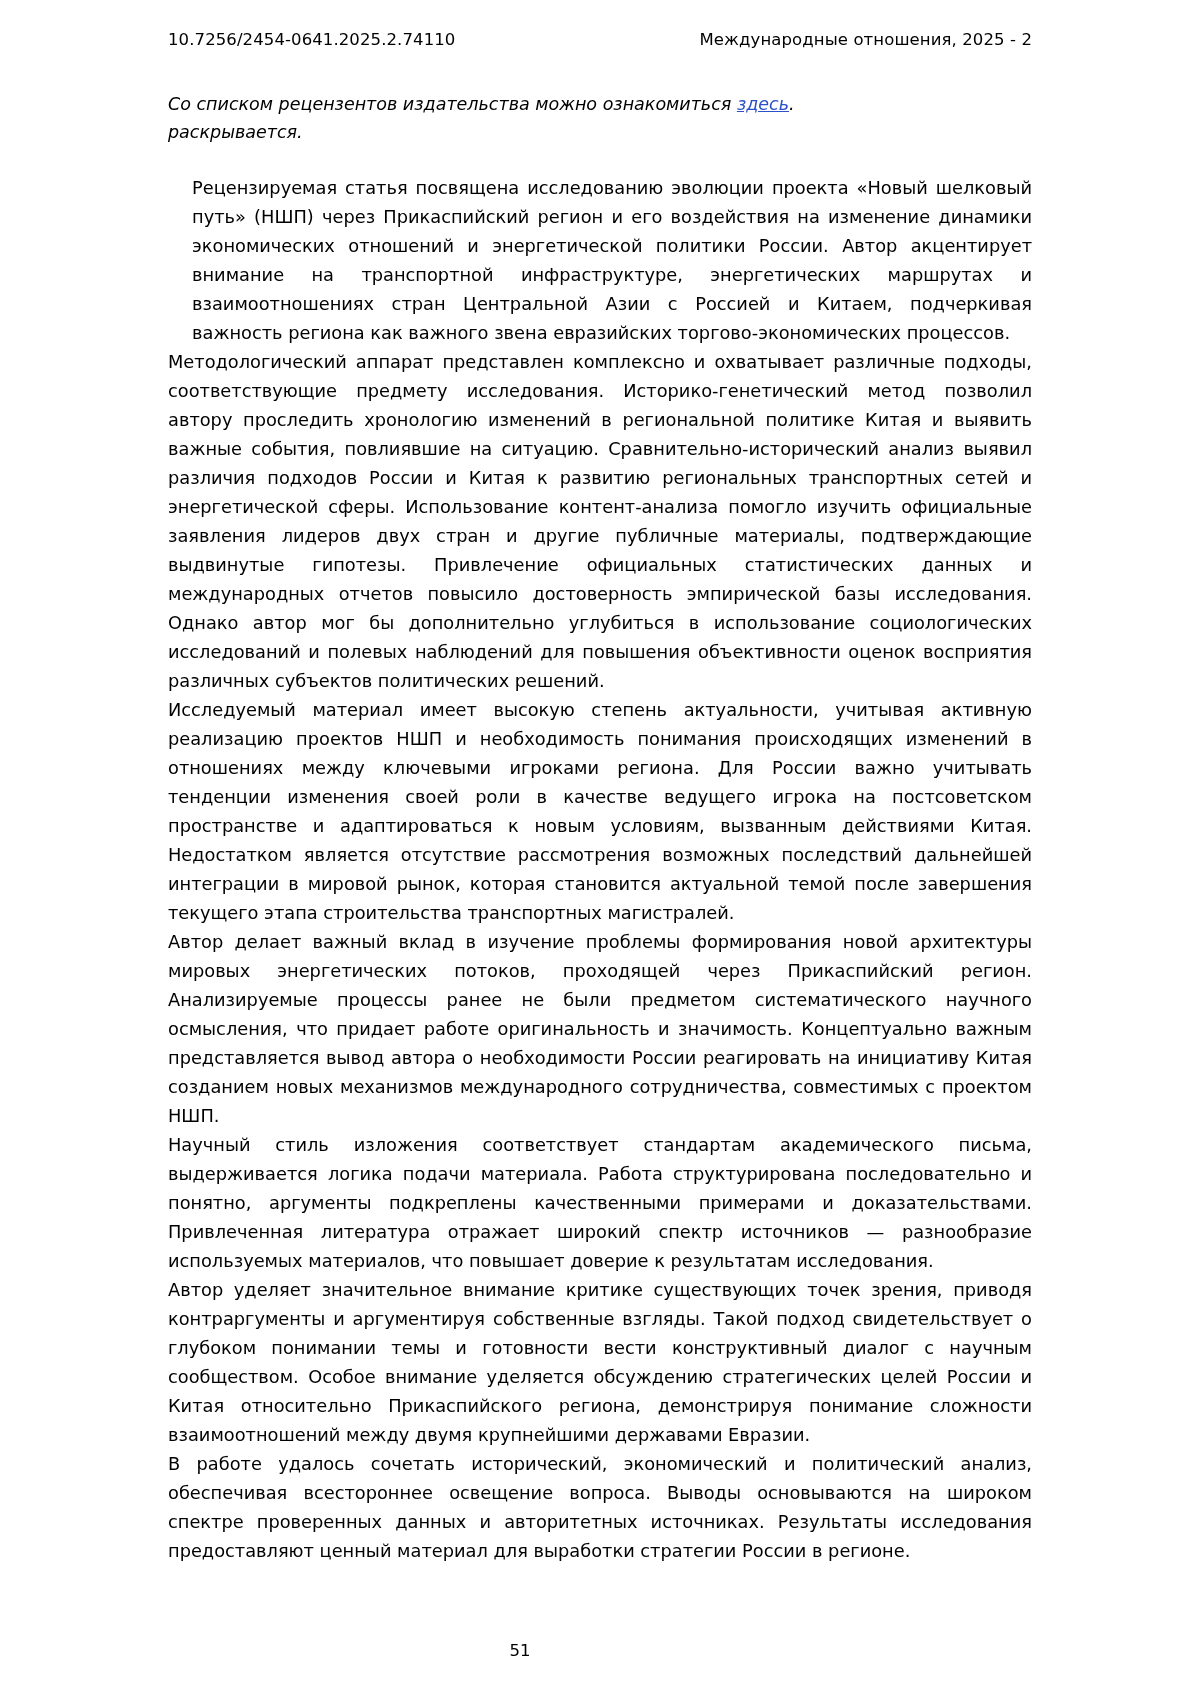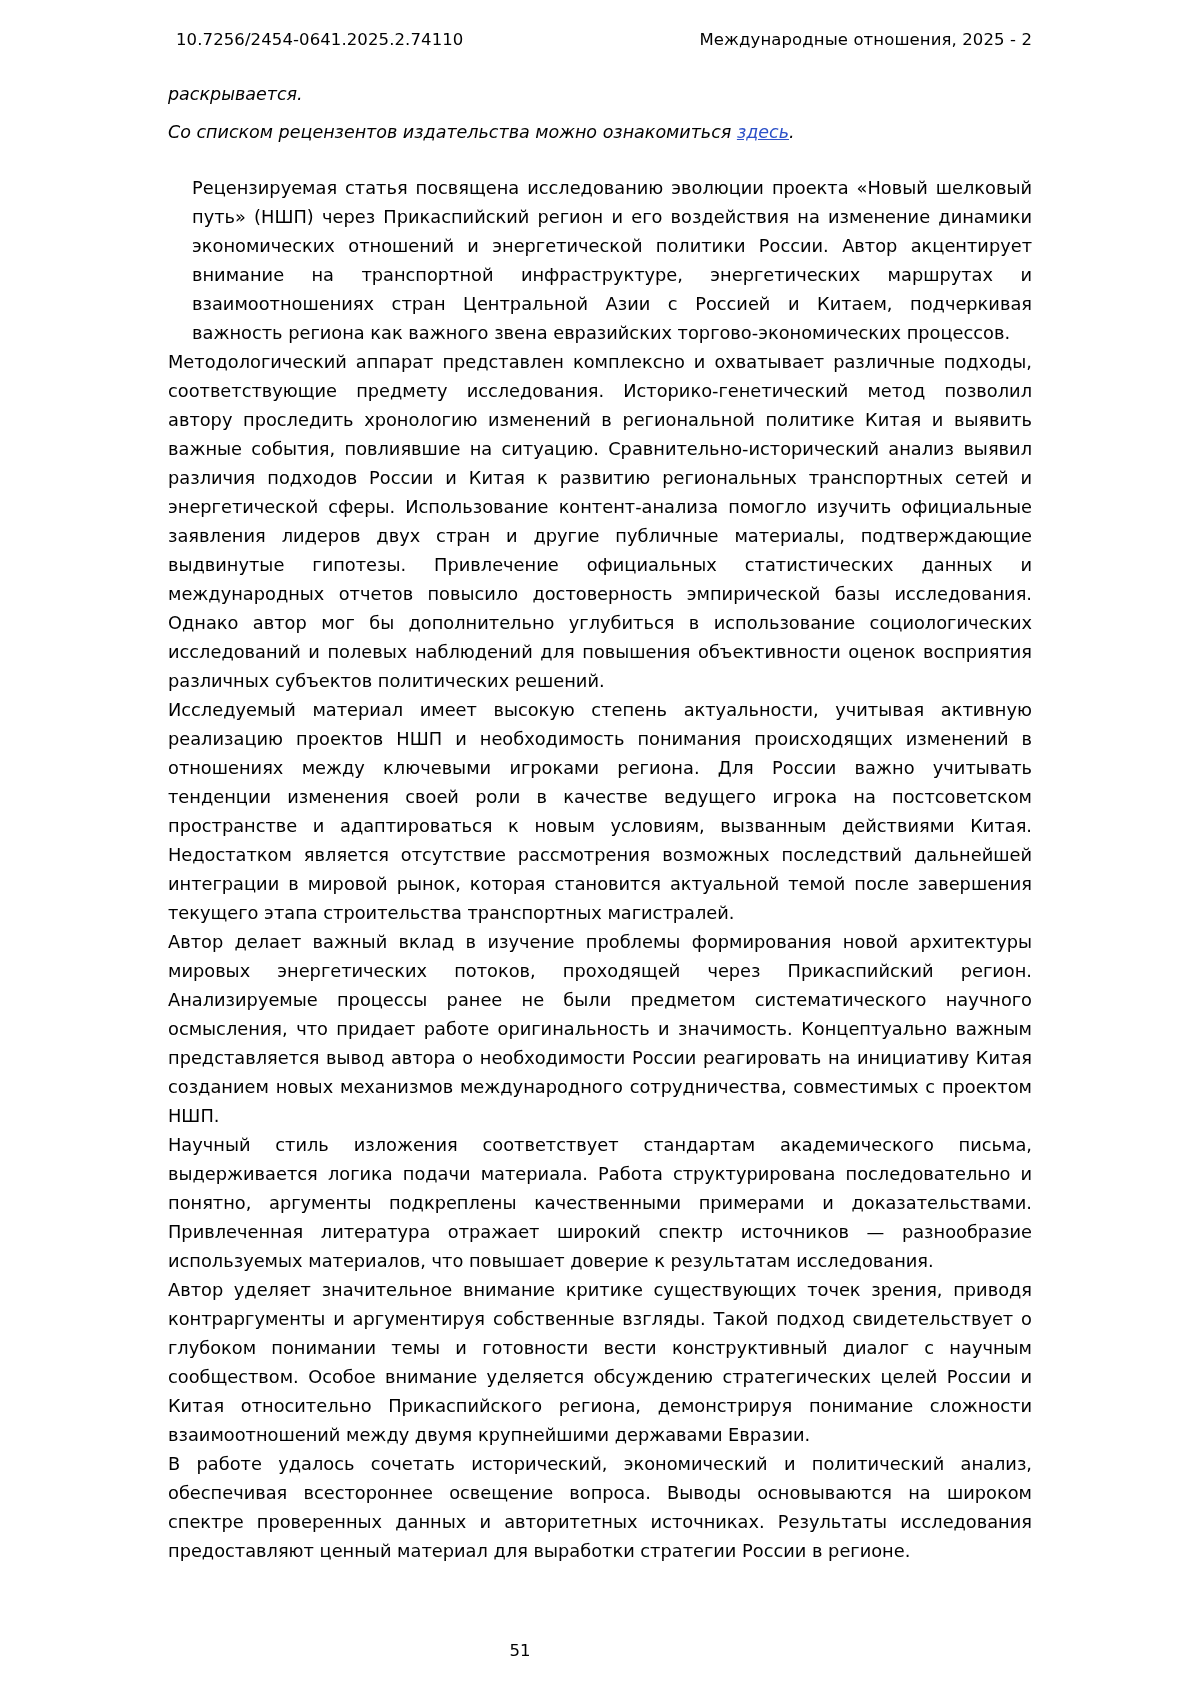--- a/index.html
+++ b/index.html
@@ -18,21 +18,21 @@
   .page {
     position: relative;
     width: 1200px;
     height: 1698px;
     box-sizing: border-box;
     padding: 0;
   }
   .header {
     position: absolute;
     top: 30px;
-    left: 176px;
+    left: 168px;
     right: 168px;
     display: flex;
     justify-content: space-between;
     align-items: baseline;
     font-size: 16.5px;
     color: #000;
   }
   .header .doi {
     letter-spacing: 0.1px;
   }
@@ -86,23 +86,23 @@
 
 <div class="page">
 
   <div class="header">
     <span class="doi">10.7256/2454-0641.2025.2.74110</span>
     <span class="journal">Международные отношения, 2025 - 2</span>
   </div>
 
   <div class="content">
 
+    <p class="italic-line second"><span>Со списком рецензентов издательства можно ознакомиться </span><a href="#">здесь</a><span>.</span></p>
+
     <p class="italic-line">раскрывается.</p>
-
-    <p class="italic-line second"><span>Со списком рецензентов издательства можно ознакомиться </span><a href="#">здесь</a><span>.</span></p>
 
     <p class="para first">Рецензируемая статья посвящена исследованию эволюции проекта «Новый шелковый путь» (НШП) через Прикаспийский регион и его воздействия на изменение динамики экономических отношений и энергетической политики России. Автор акцентирует внимание на транспортной инфраструктуре, энергетических маршрутах и взаимоотношениях стран Центральной Азии с Россией и Китаем, подчеркивая важность региона как важного звена евразийских торгово-экономических процессов.</p>
     <p class="para">Методологический аппарат представлен комплексно и охватывает различные подходы, соответствующие предмету исследования. Историко-генетический метод позволил автору проследить хронологию изменений в региональной политике Китая и выявить важные события, повлиявшие на ситуацию. Сравнительно-исторический анализ выявил различия подходов России и Китая к развитию региональных транспортных сетей и энергетической сферы. Использование контент-анализа помогло изучить официальные заявления лидеров двух стран и другие публичные материалы, подтверждающие выдвинутые гипотезы. Привлечение официальных статистических данных и международных отчетов повысило достоверность эмпирической базы исследования. Однако автор мог бы дополнительно углубиться в использование социологических исследований и полевых наблюдений для повышения объективности оценок восприятия различных субъектов политических решений.</p>
     <p class="para">Исследуемый материал имеет высокую степень актуальности, учитывая активную реализацию проектов НШП и необходимость понимания происходящих изменений в отношениях между ключевыми игроками региона. Для России важно учитывать тенденции изменения своей роли в качестве ведущего игрока на постсоветском пространстве и адаптироваться к новым условиям, вызванным действиями Китая. Недостатком является отсутствие рассмотрения возможных последствий дальнейшей интеграции в мировой рынок, которая становится актуальной темой после завершения текущего этапа строительства транспортных магистралей.</p>
     <p class="para">Автор делает важный вклад в изучение проблемы формирования новой архитектуры мировых энергетических потоков, проходящей через Прикаспийский регион. Анализируемые процессы ранее не были предметом систематического научного осмысления, что придает работе оригинальность и значимость. Концептуально важным представляется вывод автора о необходимости России реагировать на инициативу Китая созданием новых механизмов международного сотрудничества, совместимых с проектом НШП.</p>
     <p class="para">Научный стиль изложения соответствует стандартам академического письма, выдерживается логика подачи материала. Работа структурирована последовательно и понятно, аргументы подкреплены качественными примерами и доказательствами. Привлеченная литература отражает широкий спектр источников — разнообразие используемых материалов, что повышает доверие к результатам исследования.</p>
     <p class="para">Автор уделяет значительное внимание критике существующих точек зрения, приводя контраргументы и аргументируя собственные взгляды. Такой подход свидетельствует о глубоком понимании темы и готовности вести конструктивный диалог с научным сообществом. Особое внимание уделяется обсуждению стратегических целей России и Китая относительно Прикаспийского региона, демонстрируя понимание сложности взаимоотношений между двумя крупнейшими державами Евразии.</p>
     <p class="para">В работе удалось сочетать исторический, экономический и политический анализ, обеспечивая всестороннее освещение вопроса. Выводы основываются на широком спектре проверенных данных и авторитетных источниках. Результаты исследования предоставляют ценный материал для выработки стратегии России в регионе.</p>
 
   </div>

